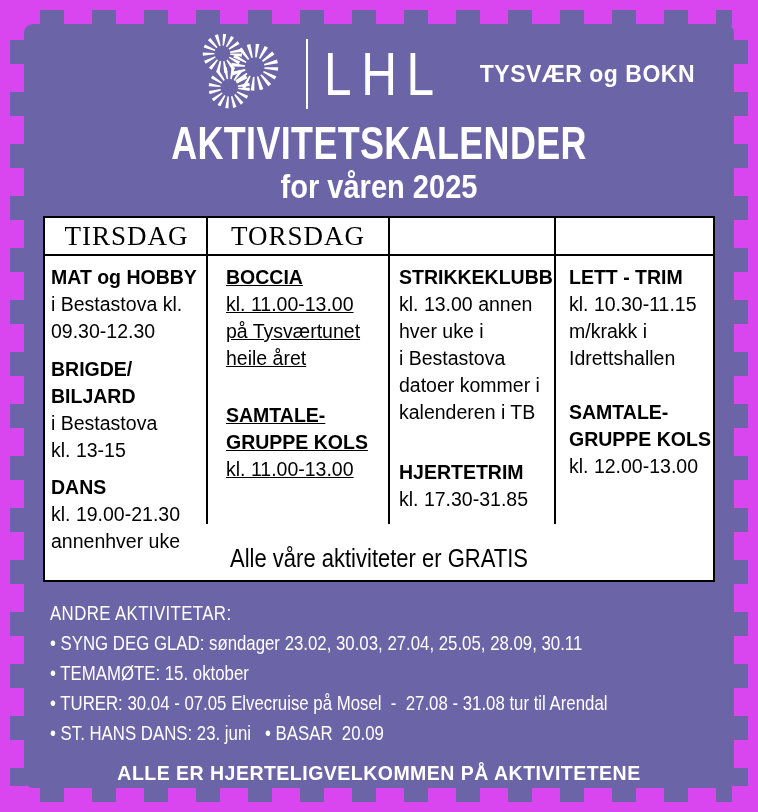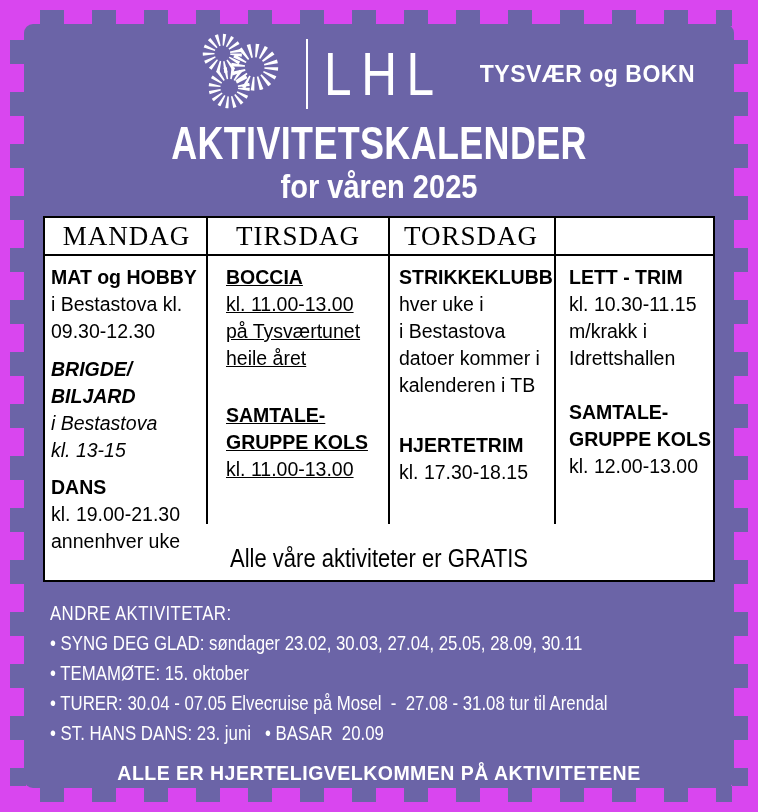--- a/index.html
+++ b/index.html
@@ -65,21 +65,21 @@
   .v-divider { position:absolute; top:0; width:2px; height:306px; background:var(--ink); }
   .vd1 { left:161px; } .vd2 { left:343px; } .vd3 { left:509px; }
 
   .day-col { position:absolute; top:46px; font-size:19.5px; line-height:27px; }
   .dc1 { left:6px;   width:152px; }
   .dc2 { left:181px; width:160px;text-decoration:underline; }
   .dc3 { left:354px; width:152px; }
   .dc4 { left:524px; width:142px; }
   .ln { white-space:nowrap; }
   .ln.bold { font-weight:700; }
-  .mt10 { margin-top:10px; } .mt11 { margin-top:11px;font-style:italic; }
+  .mt10 { margin-top:10px; } .mt11 { margin-top:11px; }
   .mt27 { margin-top:27px; } .mt30 { margin-top:30px; } .mt33 { margin-top:33px; }
 
   .gratis {
     position:absolute; left:0; bottom:7px; width:668px; text-align:center;
     font-size:25px; transform:scaleX(0.88); transform-origin:center bottom; white-space:nowrap;
   }
 
   
   .andre { margin:16px 0 0 26px; font-weight:400; }
   .andre-heading {
@@ -116,21 +116,20 @@
       <div class="brand-divider"></div>
       <div class="brand-org">LHL</div>
       <div class="brand-chapter">TYSVÆR og BOKN</div>
     </div>
 
     <div class="title">AKTIVITETSKALENDER</div>
     <div class="subtitle">for våren 2025</div>
 
     <div class="cal-table">
       <div class="day-headers">
-        <div class="day-header">MANDAG</div>
         <div class="day-header">TIRSDAG</div>
         <div class="day-header">TORSDAG</div>
       </div>
       <div class="header-underline"></div>
       <div class="v-divider vd1"></div>
       <div class="v-divider vd2"></div>
       <div class="v-divider vd3"></div>
 
       <div class="day-col dc1">
         <div class="block">
@@ -161,28 +160,29 @@
         <div class="block mt30">
           <div class="ln bold">SAMTALE-</div>
           <div class="ln bold">GRUPPE KOLS</div>
           <div class="ln">kl. 11.00-13.00</div>
         </div>
       </div>
 
       <div class="day-col dc3">
         <div class="block">
           <div class="ln bold">STRIKKEKLUBB</div>
+          <div class="ln">kl. 13.00 annen</div>
           <div class="ln">hver uke i</div>
           <div class="ln">i Bestastova</div>
           <div class="ln">datoer kommer i</div>
           <div class="ln">kalenderen i TB</div>
         </div>
         <div class="block mt33">
           <div class="ln bold">HJERTETRIM</div>
-          <div class="ln">kl. 17.30-18.15</div>
+          <div class="ln">kl. 17.30-31.85</div>
         </div>
       </div>
 
       <div class="day-col dc4">
         <div class="block">
           <div class="ln bold">LETT - TRIM</div>
           <div class="ln">kl. 10.30-11.15</div>
           <div class="ln">m/krakk i</div>
           <div class="ln">Idrettshallen</div>
         </div>

